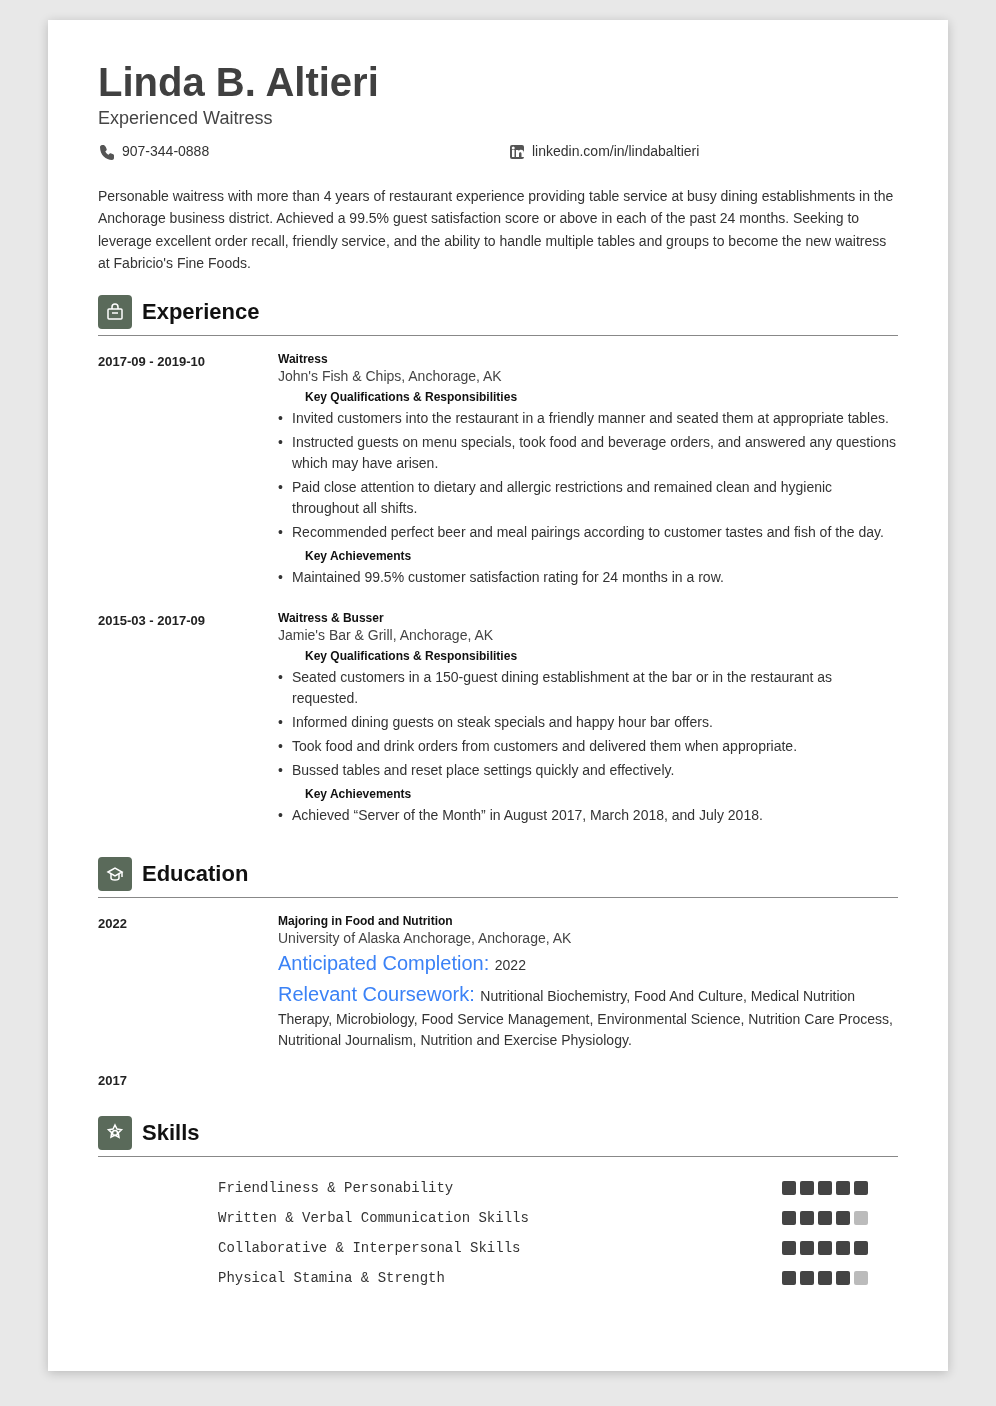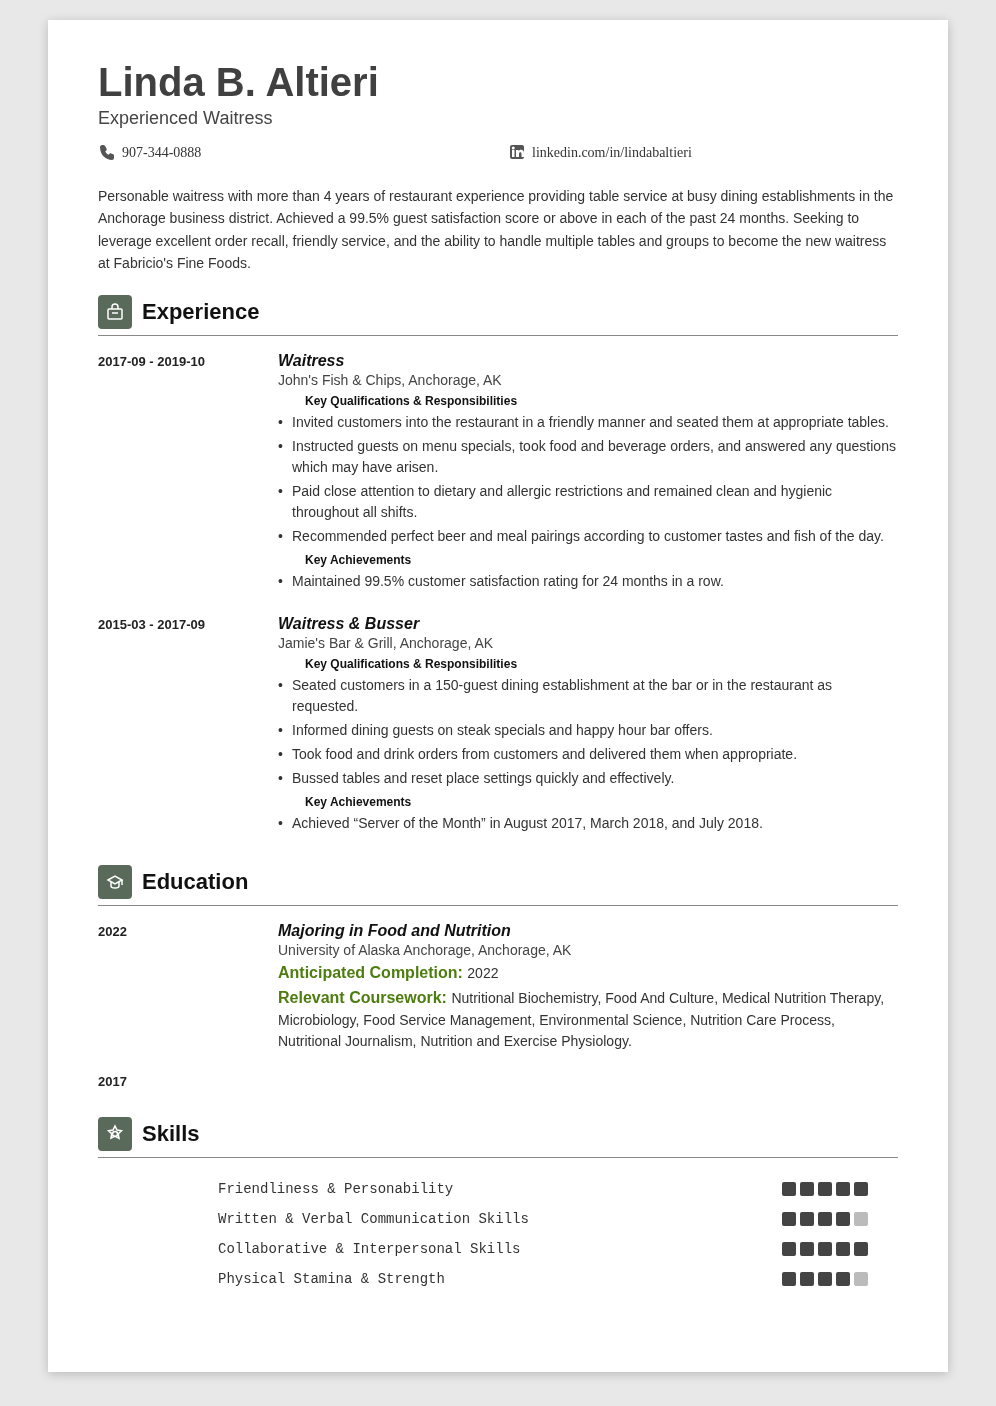--- a/index.html
+++ b/index.html
@@ -23,26 +23,25 @@
       line-height: 1.1;
     }
     .header-title {
       font-size: 18px;
       color: #444;
       margin-top: 4px;
       margin-bottom: 14px;
     }
     .contact-row {
       display: flex;
-      align-items: flex-end;
+      align-items: flex-start;
       gap: 6px;
       font-size: 14px;
       color: #333;
       margin-bottom: 4px;
-      font-family: Liberation Serif, serif;
     }
     .contact-grid {
       display: grid;
       grid-template-columns: 1fr 1fr;
       gap: 4px 20px;
       margin-bottom: 4px;
     }
     .contact-icon {
       width: 18px;
       height: 18px;
@@ -92,25 +91,24 @@
       margin-bottom: 20px;
     }
     .entry-date {
       font-size: 13px;
       font-weight: 700;
       color: #222;
       padding-top: 2px;
     }
     .entry-content {}
     .entry-job-title {
-      font-size: 16px;
+      font-size: 12px;
       font-weight: 800;
       color: #111;
       margin-bottom: 2px;
-      font-style: italic;
     }
     .entry-company {
       font-size: 14px;
       color: #444;
       margin-bottom: 6px;
     }
     .entry-subheading {
       font-size: 12px;
       font-weight: 700;
       color: #111;
@@ -129,23 +127,23 @@
       padding-left: 14px;
       position: relative;
       margin-bottom: 3px;
     }
     .entry-bullets li::before {
       content: '•';
       position: absolute;
       left: 0;
     }
     .edu-label {
-      font-size: 16px;
-      font-weight: 700;
-      color: #4d7c0f;
+      font-size: 20px;
+      font-weight: 400;
+      color: #3b82f6;
     }
     .edu-value {
       font-size: 14px;
       color: #333;
       display: inline;
       font-weight: 400;
     }
     .skills-table {
       width: 100%;
       border-collapse: collapse;

